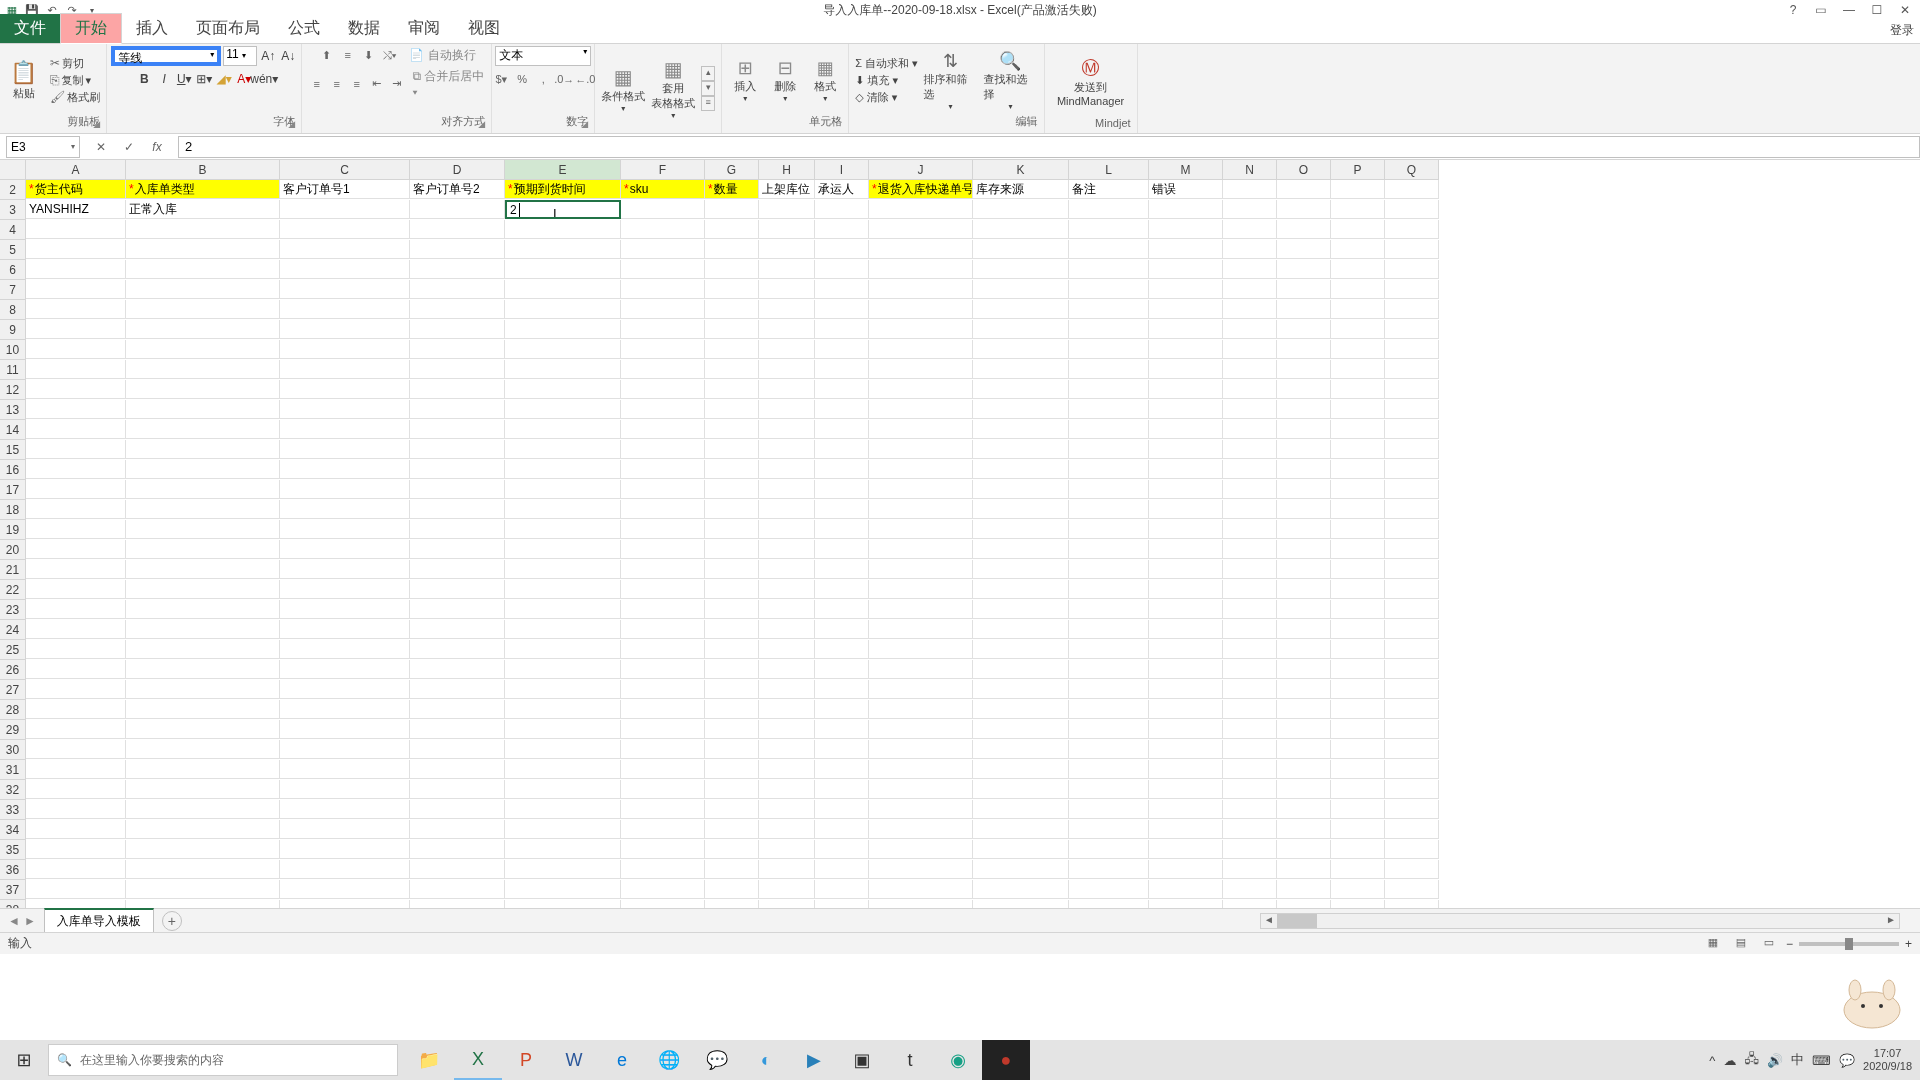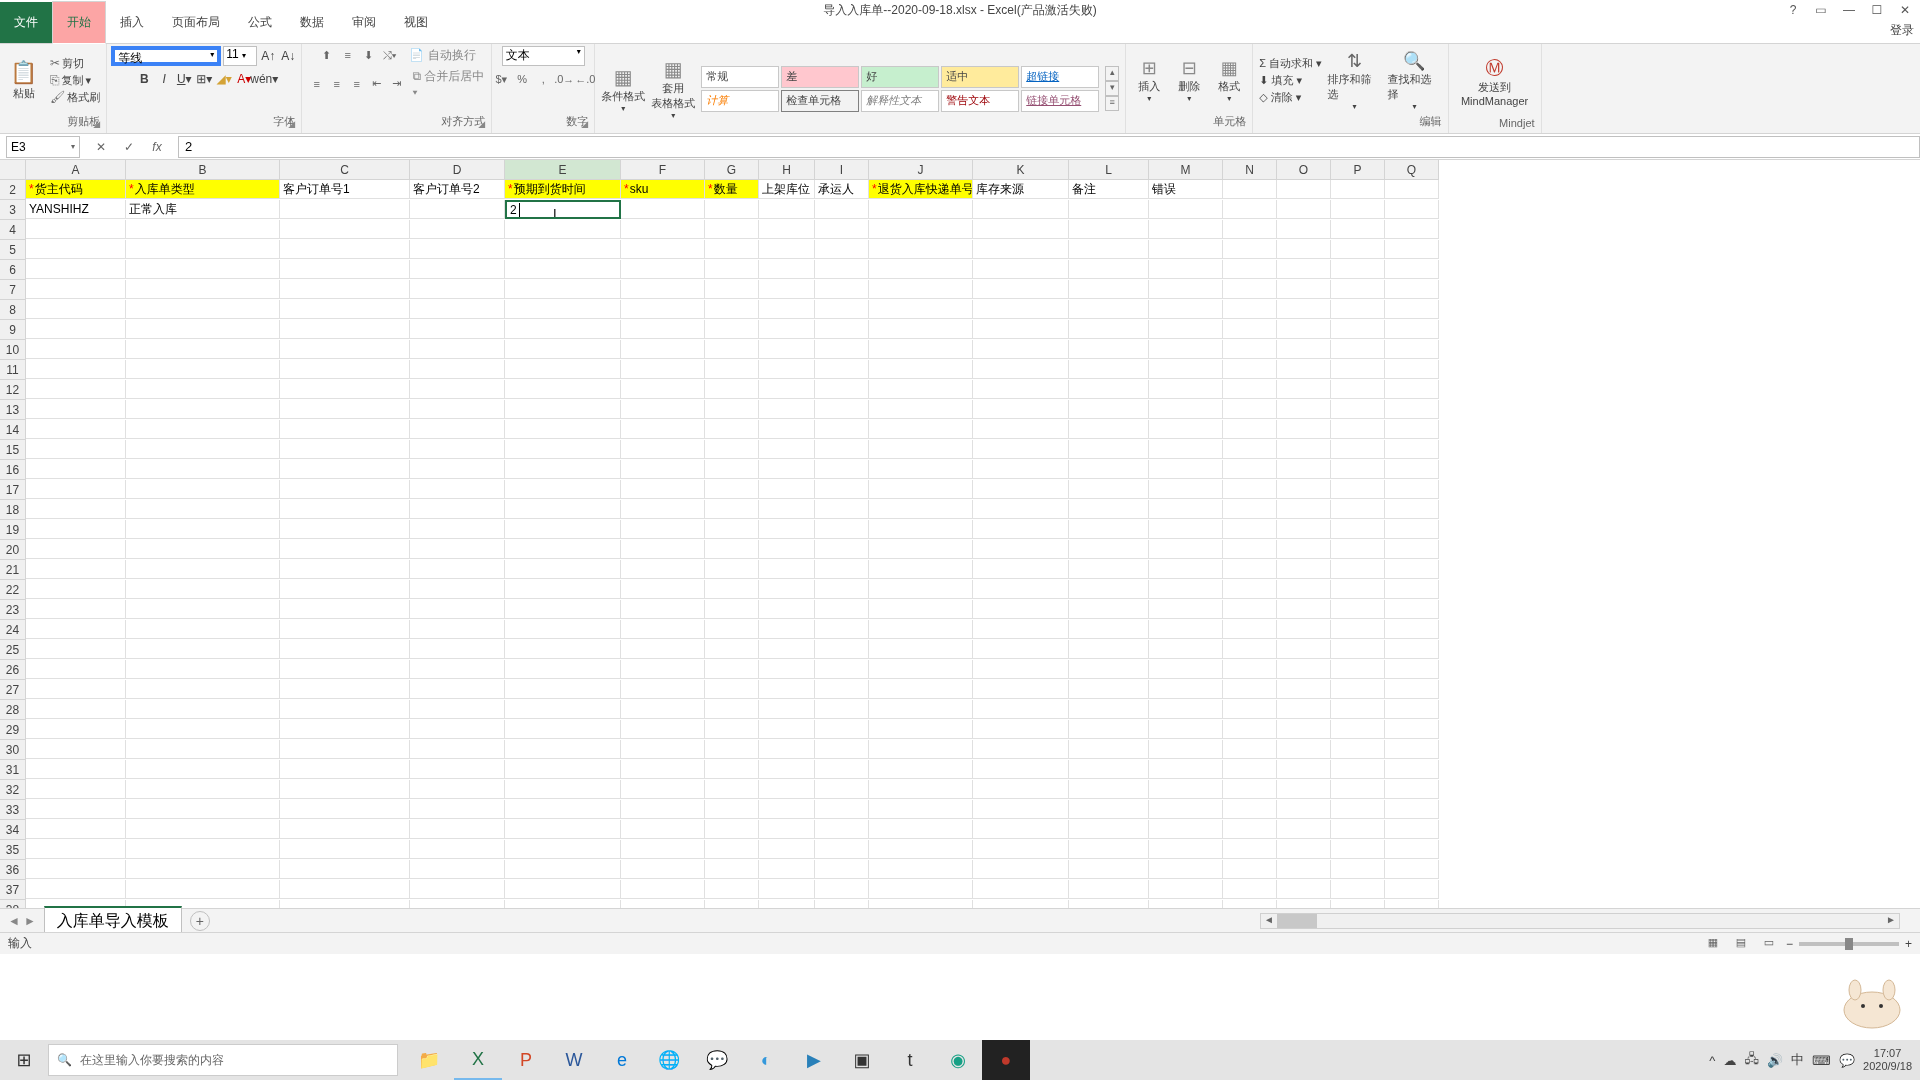--- a/index.html
+++ b/index.html
@@ -8,21 +8,21 @@
 
 .title-bar { height: 20px; background: #fff; display: flex; align-items: center; position: relative; }
 .title-bar .qat { display: flex; align-items: center; gap: 4px; padding-left: 4px; }
 .title-bar .qat-item { width: 16px; height: 16px; display: flex; align-items: center; justify-content: center; font-size: 11px; color: #555; }
 .title-bar .title-text { position: absolute; left: 50%; transform: translateX(-50%); font-size: 12px; color: #444; }
 .title-bar .win-controls { position: absolute; right: 0; display: flex; gap: 10px; padding-right: 6px; }
 .title-bar .win-controls span { width: 18px; text-align: center; color: #555; }
 
 
 .ribbon-tabs { height: 24px; display: flex; align-items: flex-end; border-bottom: 1px solid #d4d4d4; position: relative; }
-.ribbon-tab { padding: 12px 14px; font-size: 12px; color: #444; cursor: pointer; }
+.ribbon-tab { padding: 4px 14px; font-size: 16px; color: #444; cursor: pointer; }
 .ribbon-tab.file { background: #217346; color: #fff; }
 .ribbon-tab.active { border: 1px solid #d4d4d4; border-bottom: 1px solid #fff; background: #fca5a5; color: #217346; margin-bottom: -1px; }
 .login { position: absolute; right: 6px; font-size: 12px; color: #444; padding-bottom: 4px; }
 
 
 .ribbon { height: 90px; background: #f3f3f3; border-bottom: 1px solid #d4d4d4; display: flex; }
 .ribbon-group { border-right: 1px solid #e0e0e0; padding: 2px 6px; display: flex; flex-direction: column; justify-content: space-between; }
 .ribbon-group-label { text-align: right; font-size: 11px; color: #666; padding-bottom: 2px; position: relative; }
 .ribbon-group-label .launcher { position: absolute; right: 0; bottom: 2px; font-size: 9px; color: #888; }
 .ribbon-group-body { flex: 1; display: flex; align-items: center; gap: 4px; }
@@ -39,21 +39,21 @@
 .font-row { display: flex; align-items: center; gap: 2px; }
 .font-select { width: 110px; height: 20px; border: 4px solid #3b82f6; background: #fff; padding: 0 3px; font-size: 12px; }
 .size-select { width: 34px; height: 20px; border: 1px solid #c0c0c0; background: #fff; padding: 0 2px; font-size: 12px; }
 .font-btn { width: 18px; height: 18px; display: inline-flex; align-items: center; justify-content: center; font-size: 12px; color: #444; }
 
 .align-body { display: flex; flex-direction: column; gap: 4px; }
 .align-row { display: flex; align-items: center; gap: 3px; }
 .align-btn { width: 18px; height: 18px; color: #666; font-size: 11px; display: inline-flex; align-items: center; justify-content: center; }
 
 .number-body { display: flex; flex-direction: column; gap: 4px; width: 90px; }
-.num-select { width: 83px; height: 20px; border: 1px solid #c0c0c0; background: #fff; padding: 0 3px; font-size: 12px; }
+.num-select { width: 96px; height: 20px; border: 1px solid #c0c0c0; background: #fff; padding: 0 3px; font-size: 12px; }
 .num-row { display: flex; gap: 3px; }
 
 .styles-body { display: flex; align-items: center; gap: 6px; }
 .style-stack { display: flex; flex-direction: column; align-items: center; font-size: 11px; color: #444; }
 .style-stack .sicon { font-size: 20px; color: #8a8a8a; }
 .style-gallery { display: grid; grid-template-columns: repeat(5, 78px); grid-template-rows: 22px 22px; gap: 2px; }
 .sg-cell { border: 1px solid #c8c8c8; background: #fff; font-size: 11px; display: flex; align-items: center; padding: 0 4px; color: #444; }
 .sg-cell.good { background: #c6efce; }
 .sg-cell.bad { background: #ffc7ce; }
 .sg-cell.neutral { background: #ffeb9c; }
@@ -95,21 +95,21 @@
 .cell .req { color: #ff0000; margin-right: 1px; }
 .cell.editing { border: 2px solid #217346; position: relative; }
 .edit-cursor { display: inline-block; width: 1px; height: 14px; background: #000; margin-left: 2px; animation: blink 1s infinite; }
 
 .ibeam { position: absolute; left: 46px; top: 4px; font-size: 13px; color: #000; }
 @keyframes blink { 50% { opacity: 0; } }
 
 
 .sheet-tabs { height: 24px; display: flex; align-items: center; border-top: 1px solid #d4d4d4; background: #f3f3f3; position: relative; }
 .sheet-nav { display: flex; gap: 4px; padding: 0 8px; color: #888; }
-.sheet-tab { padding: 3px 12px; background: #fff; border: 1px solid #c0c0c0; border-bottom: none; font-size: 16px; border-top: 2px solid #217346; }
+.sheet-tab { padding: 3px 12px; background: #fff; border: 1px solid #c0c0c0; border-bottom: none; font-size: 12px; border-top: 2px solid #217346; }
 .add-sheet { width: 20px; height: 20px; border: 1px solid #c0c0c0; border-radius: 50%; display: flex; align-items: center; justify-content: center; margin-left: 8px; color: #666; font-size: 14px; }
 .hscroll { position: absolute; right: 20px; bottom: 3px; width: 640px; height: 16px; background: #f0f0f0; border: 1px solid #d0d0d0; display: flex; }
 .hscroll .thumb { width: 40px; height: 100%; background: #c8c8c8; }
 .hscroll .arr { width: 16px; text-align: center; color: #666; font-size: 10px; }
 
 
 .status-bar { height: 22px; background: #f3f3f3; border-top: 1px solid #d4d4d4; display: flex; align-items: center; padding: 0 8px; font-size: 12px; color: #444; position: relative; }
 .view-ctrls { position: absolute; right: 8px; display: flex; align-items: center; gap: 6px; }
 .view-btn { width: 22px; height: 16px; color: #666; text-align: center; font-size: 11px; }
 .zoom-slider { width: 100px; height: 4px; background: #c0c0c0; position: relative; }
@@ -250,32 +250,20 @@
           <span class="sicon">▦</span>
           <span>条件格式</span>
           <span style="font-size:8px">▾</span>
         </div>
       <div class="style-stack">
           <span class="sicon">▦</span>
           <span style="white-space:pre-line;text-align:center">套用
 表格格式</span>
           <span style="font-size:8px">▾</span>
         </div>
-      <div class="style-gallery">
-        <div class="sg-cell">常规</div>
-        <div class="sg-cell bad">差</div>
-        <div class="sg-cell good">好</div>
-        <div class="sg-cell neutral">适中</div>
-        <div class="sg-cell link">超链接</div>
-        <div class="sg-cell calc">计算</div>
-        <div class="sg-cell check">检查单元格</div>
-        <div class="sg-cell explain">解释性文本</div>
-        <div class="sg-cell warn">警告文本</div>
-        <div class="sg-cell link2">链接单元格</div>
-      </div>
       <div class="sg-scroll">
           <span>▴</span>
           <span>▾</span>
           <span>≡</span>
         </div>
     </div>
   </div>
 
   <div class="ribbon-group">
     <div class="ribbon-group-body cells-body">

